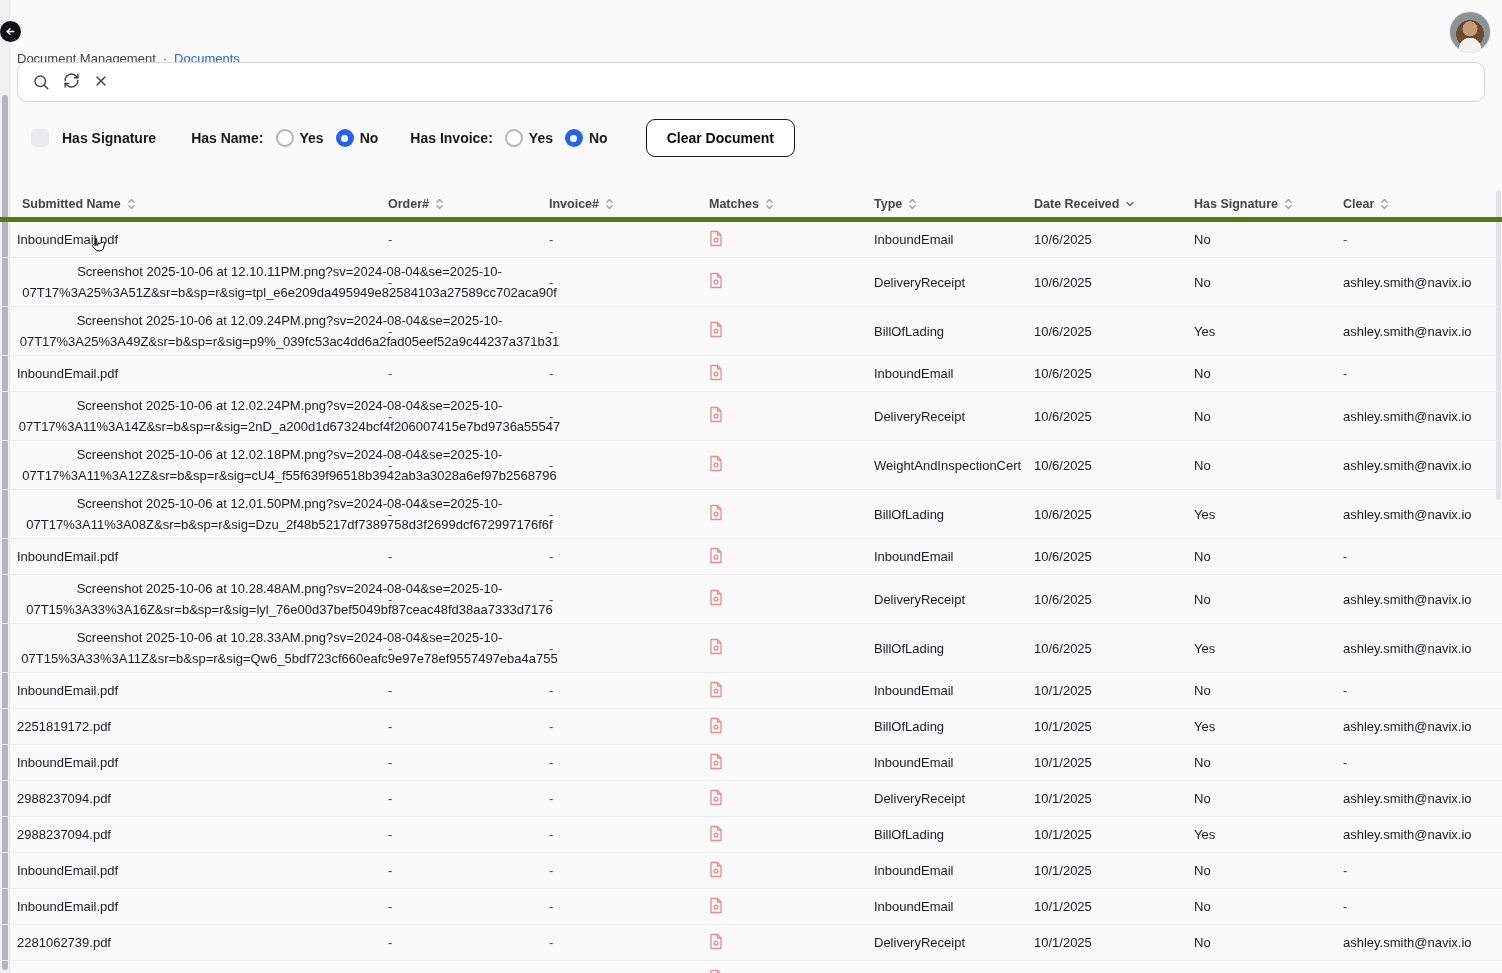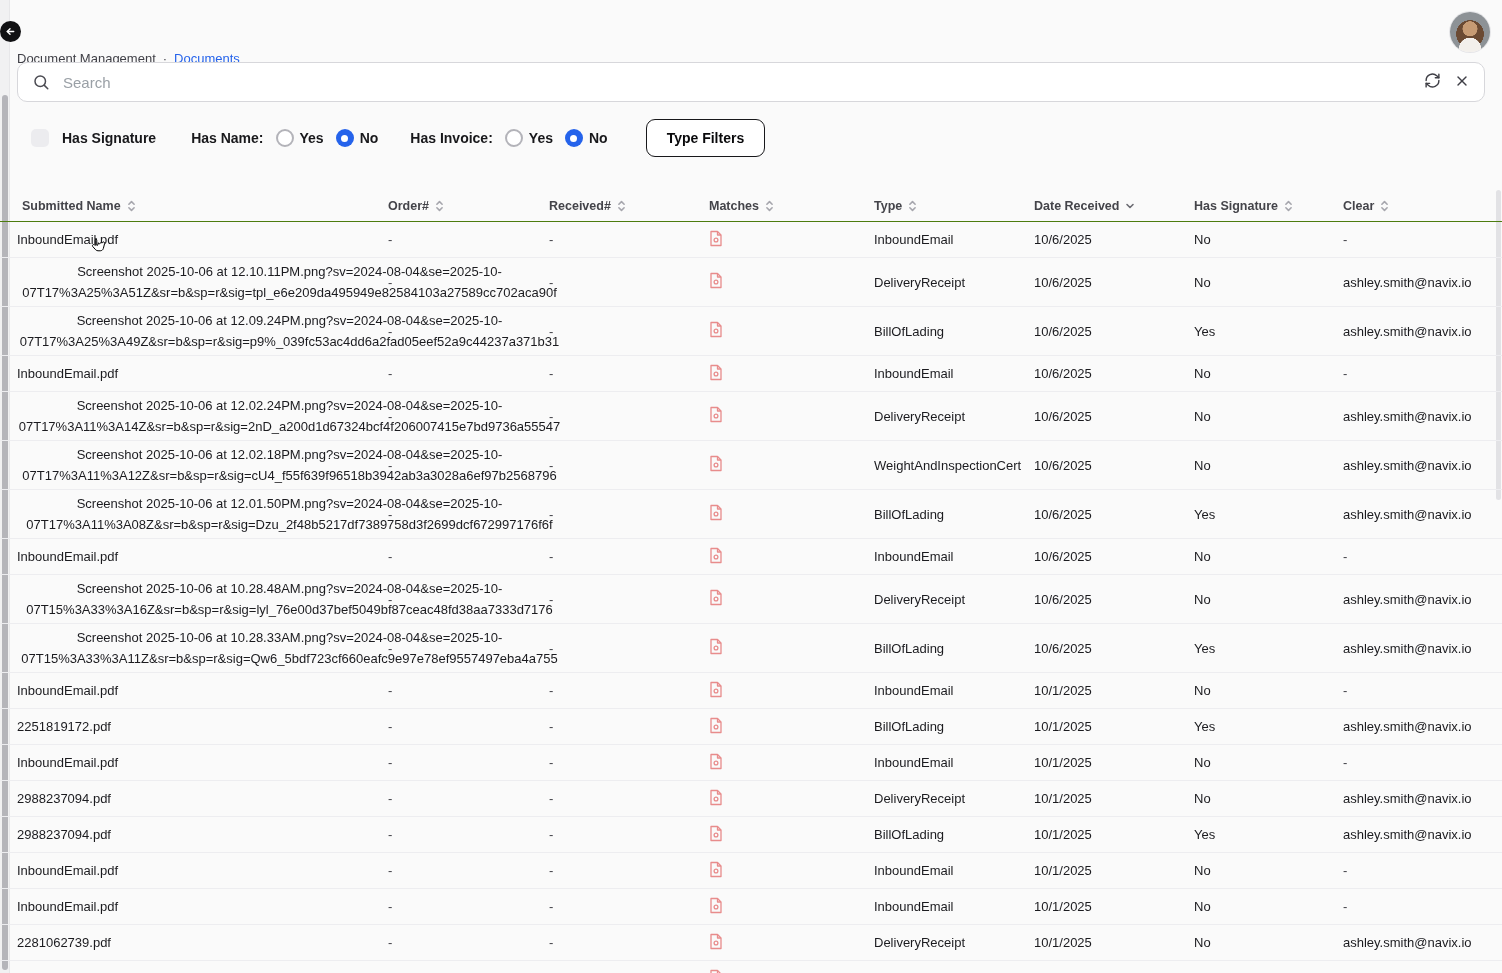--- a/index.html
+++ b/index.html
@@ -59,21 +59,21 @@
     font-size:14px; font-weight:700; color:#09090b; font-family:inherit;
   }
 
   
   .table { position:absolute; left:0; right:0; top:190px; }
   .grid-row {
     display:grid;
     grid-template-columns:375px 161px 160px 165px 160px 160px 149px 1fr;
     align-items:center;
   }
-  .thead { height:32px; border-bottom:1px solid #4d7c0f; }
+  .thead { height:32px; border-bottom:5px solid #4d7c0f; }
   .th { display:flex; align-items:center; gap:6px; font-size:12.5px; font-weight:600; color:#44444a; padding-left:13px; }
   .th:first-child { padding-left:22px; }
   .tr { min-height:36px; border-bottom:1px solid #ededf0; font-size:13px; color:#1b1b1f; }
   .tr.wrap { min-height:49px; }
   .td { padding-left:13px; }
   .td.name { padding-left:17px; overflow:visible; }
   .tr.wrap .td.name .name-text { display:block; width:545px; text-align:center; line-height:21px; }
   .td.dash { color:#3f3f46; }
   .match-icon { display:flex; align-items:center; }
 
@@ -108,21 +108,20 @@
 
   <div class="avatar"></div>
 
   <div class="search-bar">
     <span class="icon-btn">
       <svg width="18" height="18" viewBox="0 0 24 24" fill="none" stroke="#4b4b52" stroke-width="2" stroke-linecap="round">
           <circle cx="11" cy="11" r="7"></circle>
           <path d="M16.5 16.5 21 21"></path>
         </svg>
     </span>
-    <input class="search-input" type="text" placeholder="Search" style="">
     <button class="icon-btn">
       <span>
         <svg width="17" height="17" viewBox="0 0 24 24" fill="none" stroke="#3f3f46" stroke-width="2" stroke-linecap="round" stroke-linejoin="round">
             <path d="M3 12a9 9 0 0 1 15-6.7L21 8"></path>
             <path d="M21 3v5h-5"></path>
             <path d="M21 12a9 9 0 0 1-15 6.7L3 16"></path>
             <path d="M3 21v-5h5"></path>
           </svg>
       </span>
     </button>
@@ -148,21 +147,21 @@
     <span class="radio-lab">No</span>
     <span class="gap-b"></span>
 
     <span class="flt-label">Has Invoice:</span>
     <span class="radio"></span>
     <span class="radio-lab">Yes</span>
     <span class="radio on"></span>
     <span class="radio-lab">No</span>
     <span class="gap-c"></span>
 
-    <button class="clear-filters">Type Filters</button>
+    <button class="clear-filters">Clear Document</button>
   </div>
 
   <div class="table">
     <div class="grid-row thead" id="thead">
         <div class="th">
     <span class="th-label">Submitted Name</span>
     <span class="sort-both" style="display: inline-flex;">
       <svg width="9" height="14" viewBox="0 0 10 16" fill="none" stroke="#a6a6ad" stroke-width="1.8" stroke-linecap="round" stroke-linejoin="round">
               <path d="M2 6l3-3 3 3"></path>
               <path d="M2 10l3 3 3-3"></path>
@@ -174,21 +173,21 @@
     <span class="th-label">Order#</span>
     <span class="sort-both" style="display: inline-flex;">
       <svg width="9" height="14" viewBox="0 0 10 16" fill="none" stroke="#a6a6ad" stroke-width="1.8" stroke-linecap="round" stroke-linejoin="round">
               <path d="M2 6l3-3 3 3"></path>
               <path d="M2 10l3 3 3-3"></path>
             </svg>
     </span>
 
   </div>
         <div class="th">
-    <span class="th-label">Received#</span>
+    <span class="th-label">Invoice#</span>
     <span class="sort-both" style="display: inline-flex;">
       <svg width="9" height="14" viewBox="0 0 10 16" fill="none" stroke="#a6a6ad" stroke-width="1.8" stroke-linecap="round" stroke-linejoin="round">
               <path d="M2 6l3-3 3 3"></path>
               <path d="M2 10l3 3 3-3"></path>
             </svg>
     </span>
 
   </div>
         <div class="th">
     <span class="th-label">Matches</span>

